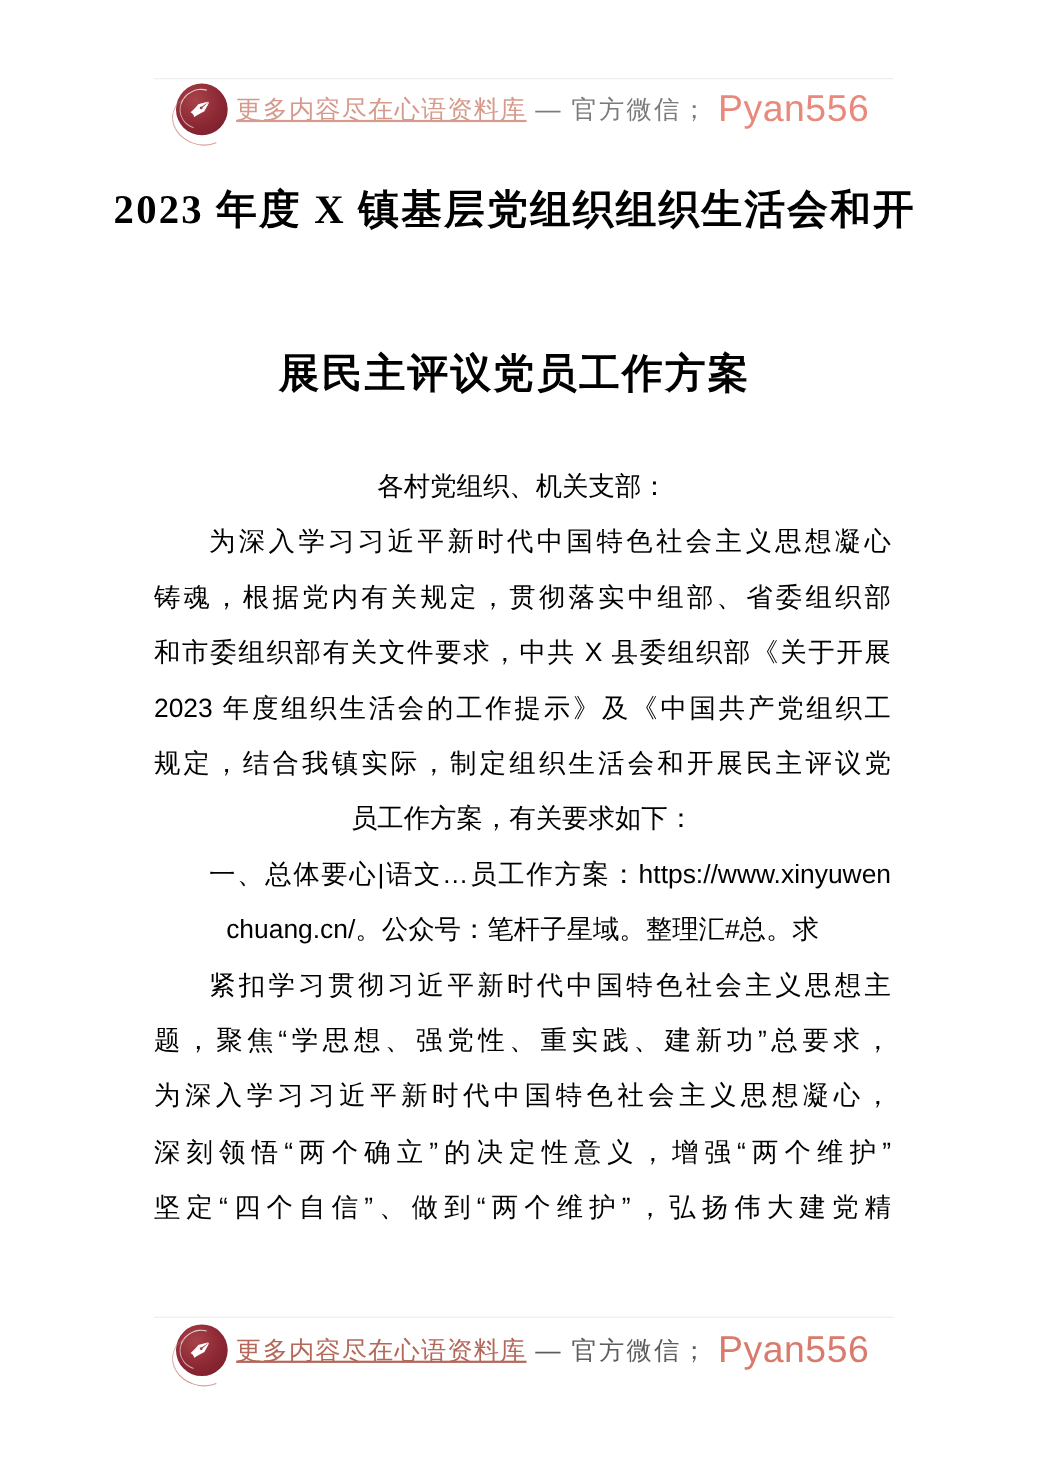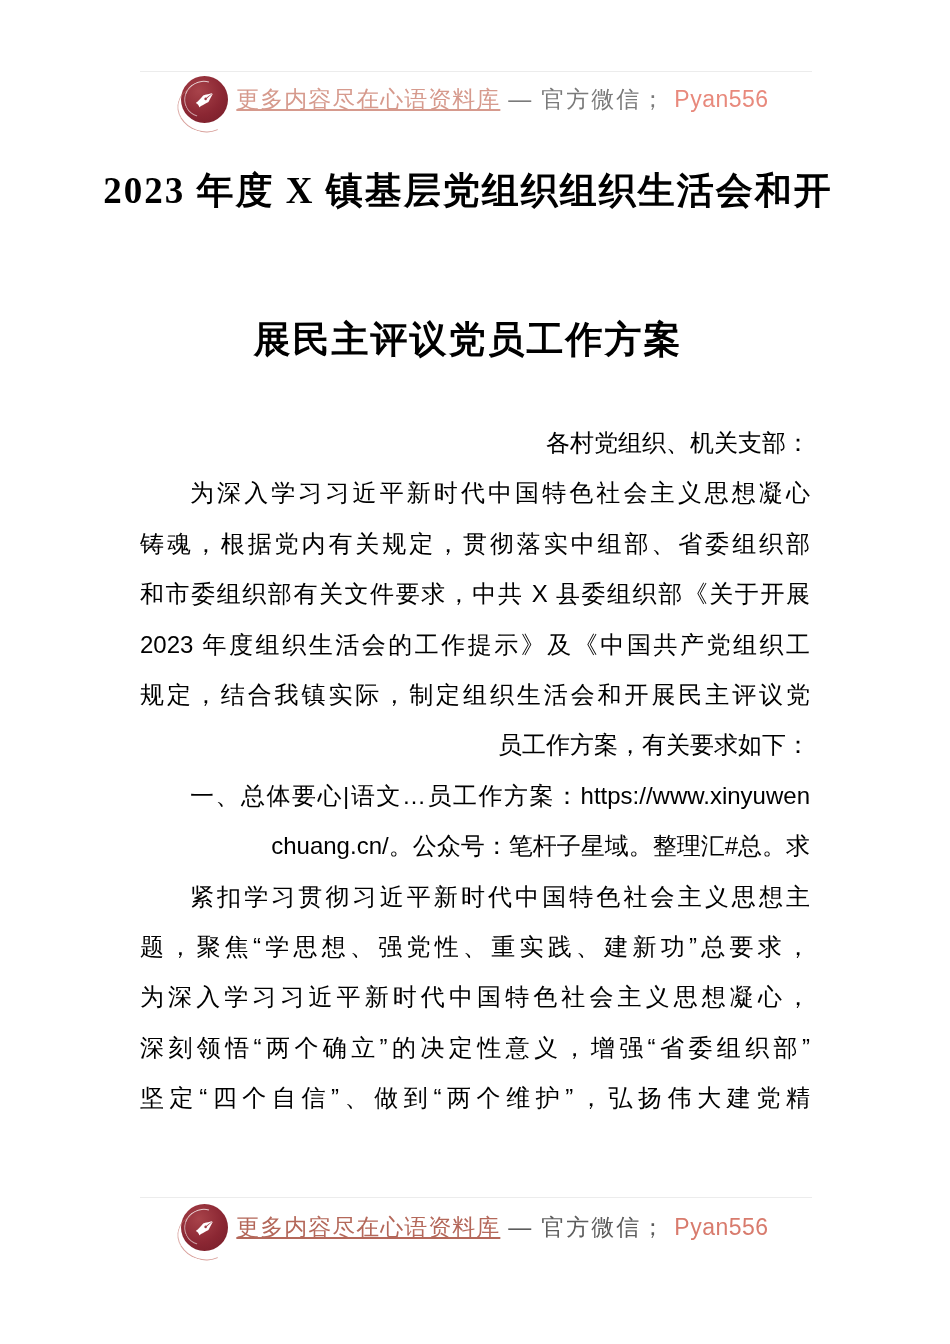--- a/index.html
+++ b/index.html
@@ -58,21 +58,21 @@
     transform:rotate(18deg);
   }
   .nib{
     color:#ffffff;font-size:27px;line-height:1;
     transform:rotate(-38deg);
     font-family:"DejaVu Sans", sans-serif;
     position:relative;z-index:1;
   }
   .hf .brand{font-size:23px;letter-spacing:1px;text-decoration:underline;}
   .hf .dash,.hf .wx-label{font-size:23px;letter-spacing:2px;}
-  .hf .wx-id{font-size:23px;letter-spacing:0.5px;font-family:"Liberation Sans", sans-serif;}
+  .hf .wx-id{font-size:34px;letter-spacing:0.5px;font-family:"Liberation Sans", sans-serif;}
   .header .brand{color:var(--header-brand);}
   .header .dash,.header .wx-label{color:var(--header-gray);}
   .header .wx-id{color:var(--header-id);}
   .footer .brand{color:var(--footer-brand);}
   .footer .dash,.footer .wx-label{color:var(--footer-gray);}
   .footer .wx-id{color:var(--footer-id);}
 
   
   .doc-title{
     position:absolute;left:63px;width:810px;
@@ -92,21 +92,21 @@
   .bline{
     height:50.4px;line-height:50.4px;
     white-space:nowrap;
   }
   .bline.j{
     white-space:normal;
     text-align:justify;
     text-align-last:justify;
     -moz-text-align-last:justify;
   }
-  .bline.l{text-align:right;}
+  .bline.l{text-align:center;}
   .bline.ind{padding-left:50px;}
 </style>
 </head>
 <body>
 
 <div class="rule top"></div>
 
 <div class="hf header">
   <span class="logo">
     <span class="nib">✒</span>
@@ -126,21 +126,21 @@
     <div class="bline j">铸魂，根据党内有关规定，贯彻落实中组部、省委组织部</div>
     <div class="bline j">和市委组织部有关文件要求，中共 X 县委组织部《关于开展</div>
     <div class="bline j">2023 年度组织生活会的工作提示》及《中国共产党组织工</div>
     <div class="bline j">规定，结合我镇实际，制定组织生活会和开展民主评议党</div>
     <div class="bline l">员工作方案，有关要求如下：</div>
     <div class="bline j ind">一、总体要心|语文…员工作方案：https://www.xinyuwen</div>
     <div class="bline l">chuang.cn/。公众号：笔杆子星域。整理汇#总。求</div>
     <div class="bline j ind">紧扣学习贯彻习近平新时代中国特色社会主义思想主</div>
     <div class="bline j">题，聚焦“学思想、强党性、重实践、建新功”总要求，</div>
     <div class="bline j">为深入学习习近平新时代中国特色社会主义思想凝心，</div>
-    <div class="bline j">深刻领悟“两个确立”的决定性意义，增强“省委组织部”</div>
+    <div class="bline j">深刻领悟“两个确立”的决定性意义，增强“两个维护”</div>
     <div class="bline j">坚定“四个自信”、做到“两个维护”，弘扬伟大建党精</div>
   </div>
 
 <div class="rule bottom"></div>
 
 <div class="hf footer">
   <span class="logo">
     <span class="nib">✒</span>
   </span>
   <span class="brand">更多内容尽在心语资料库</span>

